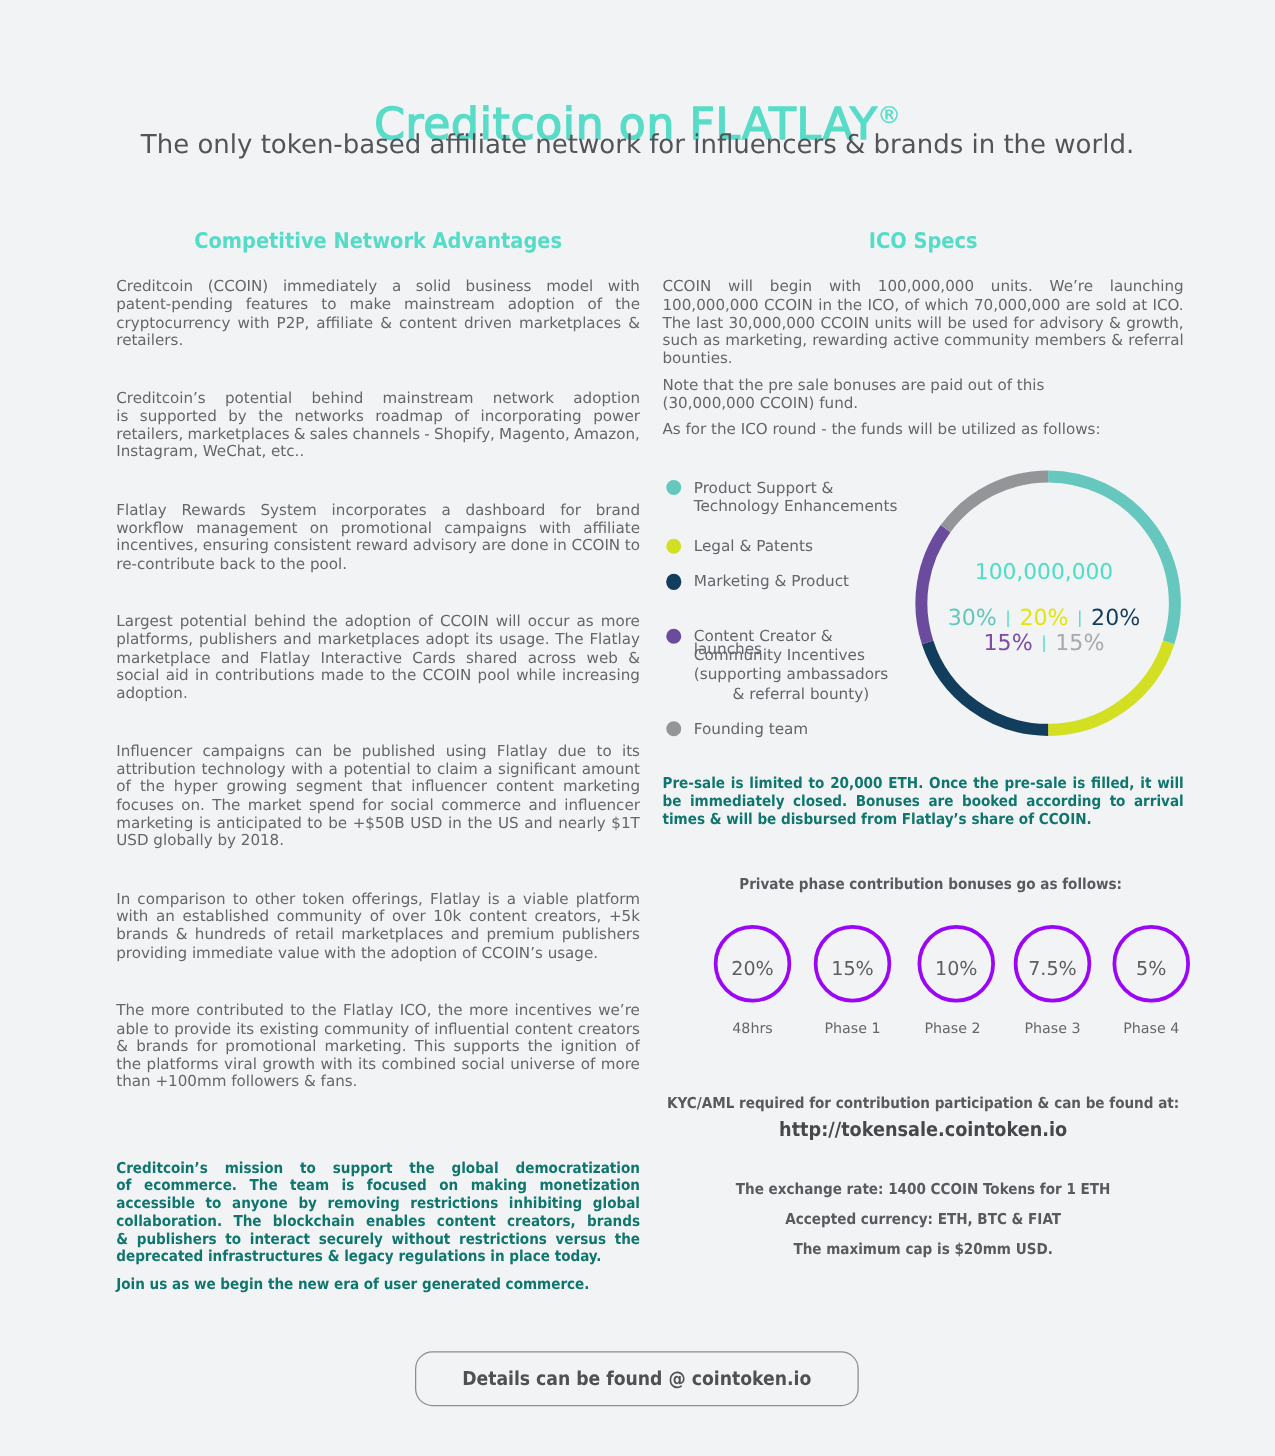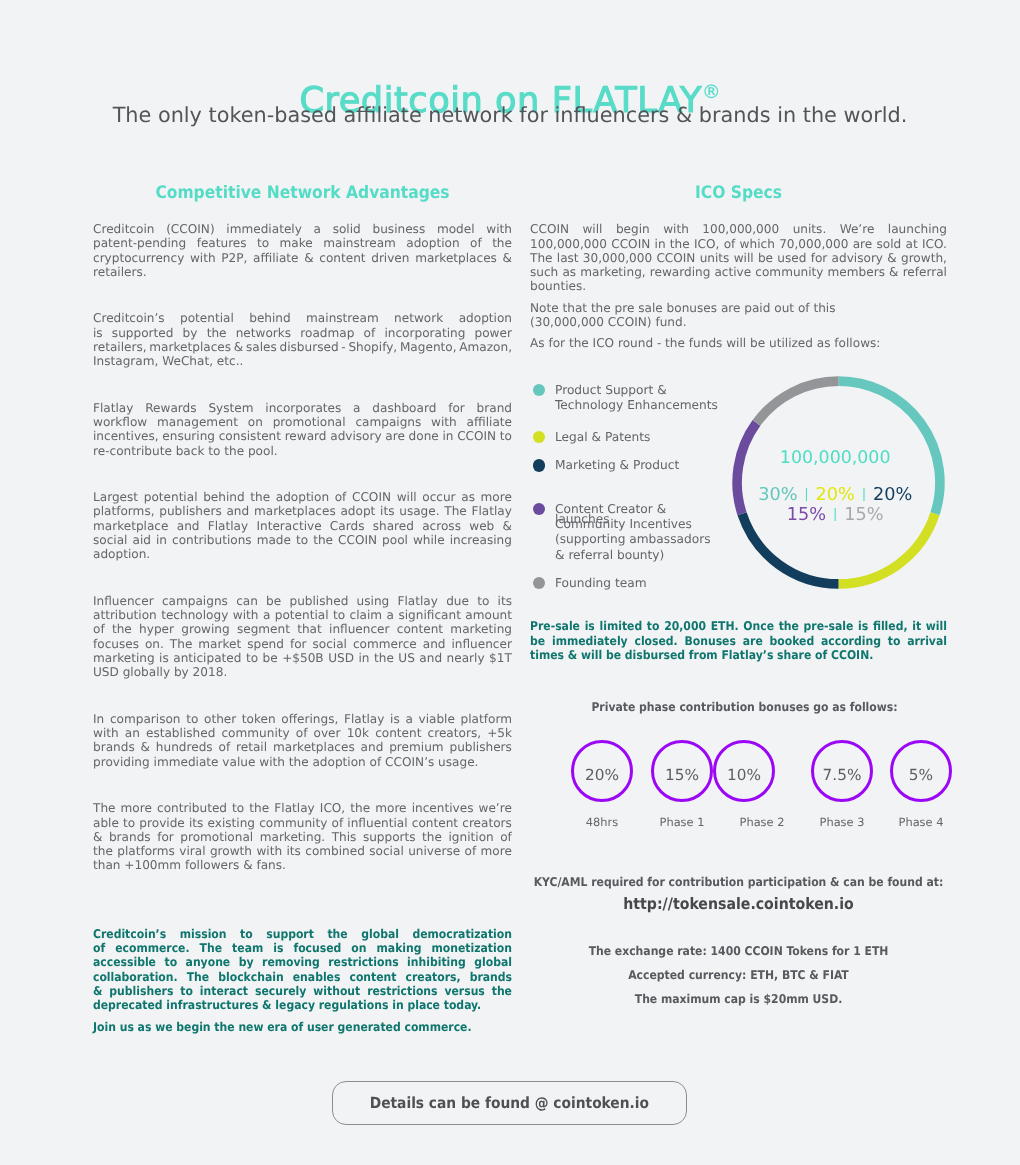--- a/index.html
+++ b/index.html
@@ -135,21 +135,21 @@
           <span>roadmap</span>
           <span>of</span>
           <span>incorporating</span>
           <span>power</span>
         </div>
         <div class="ln jt">
           <span>retailers,</span>
           <span>marketplaces</span>
           <span>&amp;</span>
           <span>sales</span>
-          <span>disbursed</span>
+          <span>channels</span>
           <span>-</span>
           <span>Shopify,</span>
           <span>Magento,</span>
           <span>Amazon,</span>
         </div>
         <div class="ln">Instagram, WeChat, etc..</div>
       </div>
       <div class="blk" style="top: 400.8px;">
         <div class="ln jt">
           <span>Flatlay</span>
@@ -466,21 +466,21 @@
         <div class="legend-row" style="top: 0px;">
           <span class="dot" style="top: 459.4px; background: rgb(19, 61, 92);"></span>
           <span class="legend-label" style="top: 458.4px;">Marketing &amp; Product</span>
           <span class="legend-label" style="top: 473.7px; margin-top: 38px;">launches</span>
         </div>
         <div class="legend-row" style="top: 0px;">
           <span class="dot" style="top: 502.7px; background: rgb(107, 75, 158);"></span>
           <span class="legend-label" style="top: 501.7px;">Content Creator &amp;</span>
           <span class="legend-label" style="top: 517px;">Community Incentives</span>
           <span class="legend-label" style="top: 532.3px;">(supporting ambassadors</span>
-          <span class="legend-label" style="top: 547.6px;">&amp; referral bounty)</span>
+          <span class="legend-label" style="top: 547.6px; margin-left: 31px;">&amp; referral bounty)</span>
         </div>
         <div class="legend-row" style="top: 0px;">
           <span class="dot" style="top: 576.6px; background: rgb(147, 149, 152);"></span>
           <span class="legend-label" style="top: 575.9px;">Founding team</span>
         </div>
       </div>
     <svg class="donut" style="left:202px;top:376.4px;width:213px;height:213px" viewBox="0 0 213 213" id="donut">
         <path d="M 106.50 5.10 A 101.4 101.4 0 0 1 202.94 137.83" fill="none" stroke="#65c7bd" stroke-width="9.6"></path>
         <path d="M 202.94 137.83 A 101.4 101.4 0 0 1 106.50 207.90" fill="none" stroke="#d2df22" stroke-width="9.6"></path>
         <path d="M 106.50 207.90 A 101.4 101.4 0 0 1 10.06 137.83" fill="none" stroke="#133d5c" stroke-width="9.6"></path>
@@ -495,21 +495,21 @@
 
     <div id="phases">
         <div class="phase-circle" style="left: 41px; top: 740.2px; width: 62px; height: 62px;">
           <span class="phase-val">20%</span>
         </div>
         <div class="phase-label" style="left: 27px; top: 815px; width: 90px;">48hrs</div>
         <div class="phase-circle" style="left: 121px; top: 740.2px; width: 62px; height: 62px;">
           <span class="phase-val">15%</span>
         </div>
         <div class="phase-label" style="left: 107px; top: 815px; width: 90px;">Phase 1</div>
-        <div class="phase-circle" style="left: 183px; top: 740.2px; width: 62px; height: 62px;">
+        <div class="phase-circle" style="left: 204px; top: 740.2px; width: 62px; height: 62px;">
           <span class="phase-val">10%</span>
         </div>
         <div class="phase-label" style="left: 187px; top: 815px; width: 90px;">Phase 2</div>
         <div class="phase-circle" style="left: 281px; top: 740.2px; width: 62px; height: 62px;">
           <span class="phase-val">7.5%</span>
         </div>
         <div class="phase-label" style="left: 267px; top: 815px; width: 90px;">Phase 3</div>
         <div class="phase-circle" style="left: 360px; top: 740.2px; width: 62px; height: 62px;">
           <span class="phase-val">5%</span>
         </div>

